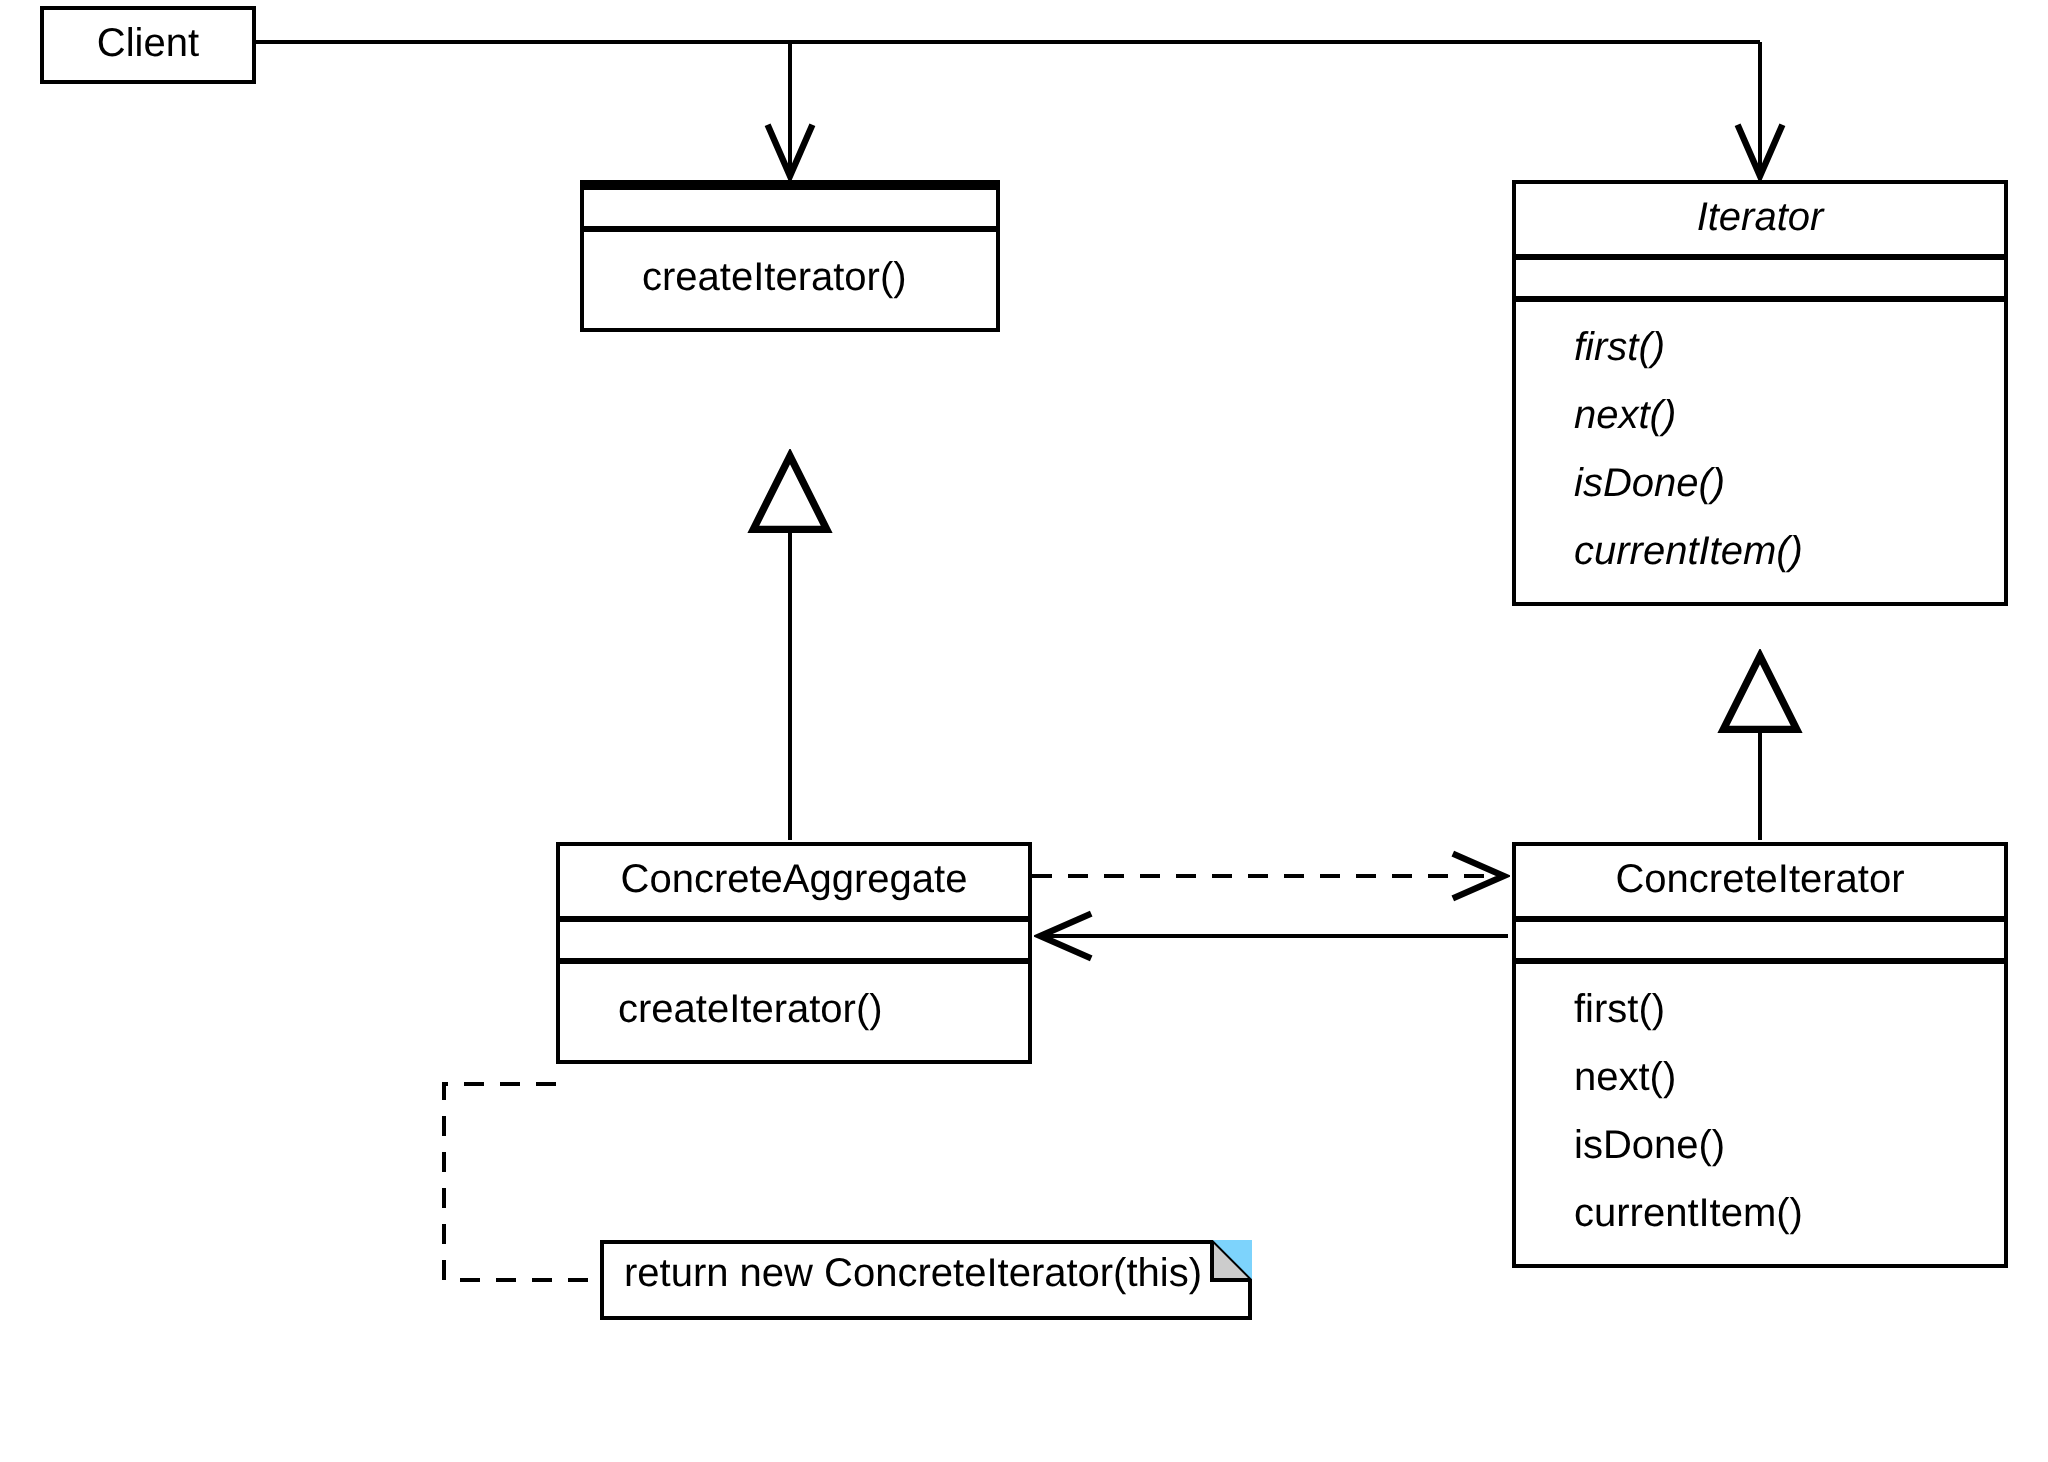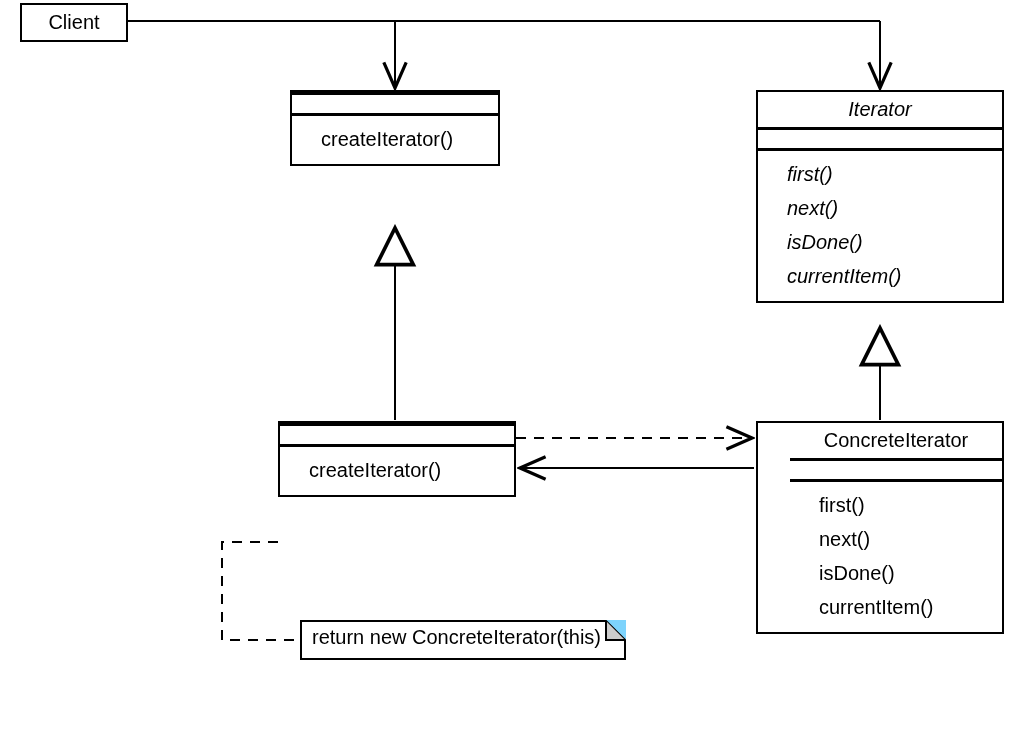--- a/index.html
+++ b/index.html
@@ -117,29 +117,30 @@
   <div class="sep"></div>
   <div class="ops">
     <div class="op italic">first()</div>
     <div class="op italic">next()</div>
     <div class="op italic">isDone()</div>
     <div class="op italic">currentItem()</div>
   </div>
 </div>
 
 <div class="box classbox" style="left:278px; top:421px; width:238px;">
+  <div class="name">ConcreteAggregate</div>
   <div class="sep"></div>
   <div class="attrs"></div>
   <div class="sep"></div>
   <div class="ops">
     <div class="op">createIterator()</div>
   </div>
 </div>
 
-<div class="box classbox" style="left:756px; top:421px; width:248px;padding-left:32px;">
+<div class="box classbox" style="left:756px; top:421px; width:248px;">
   <div class="name">ConcreteIterator</div>
   <div class="sep"></div>
   <div class="attrs"></div>
   <div class="sep"></div>
   <div class="ops">
     <div class="op">first()</div>
     <div class="op">next()</div>
     <div class="op">isDone()</div>
     <div class="op">currentItem()</div>
   </div>

